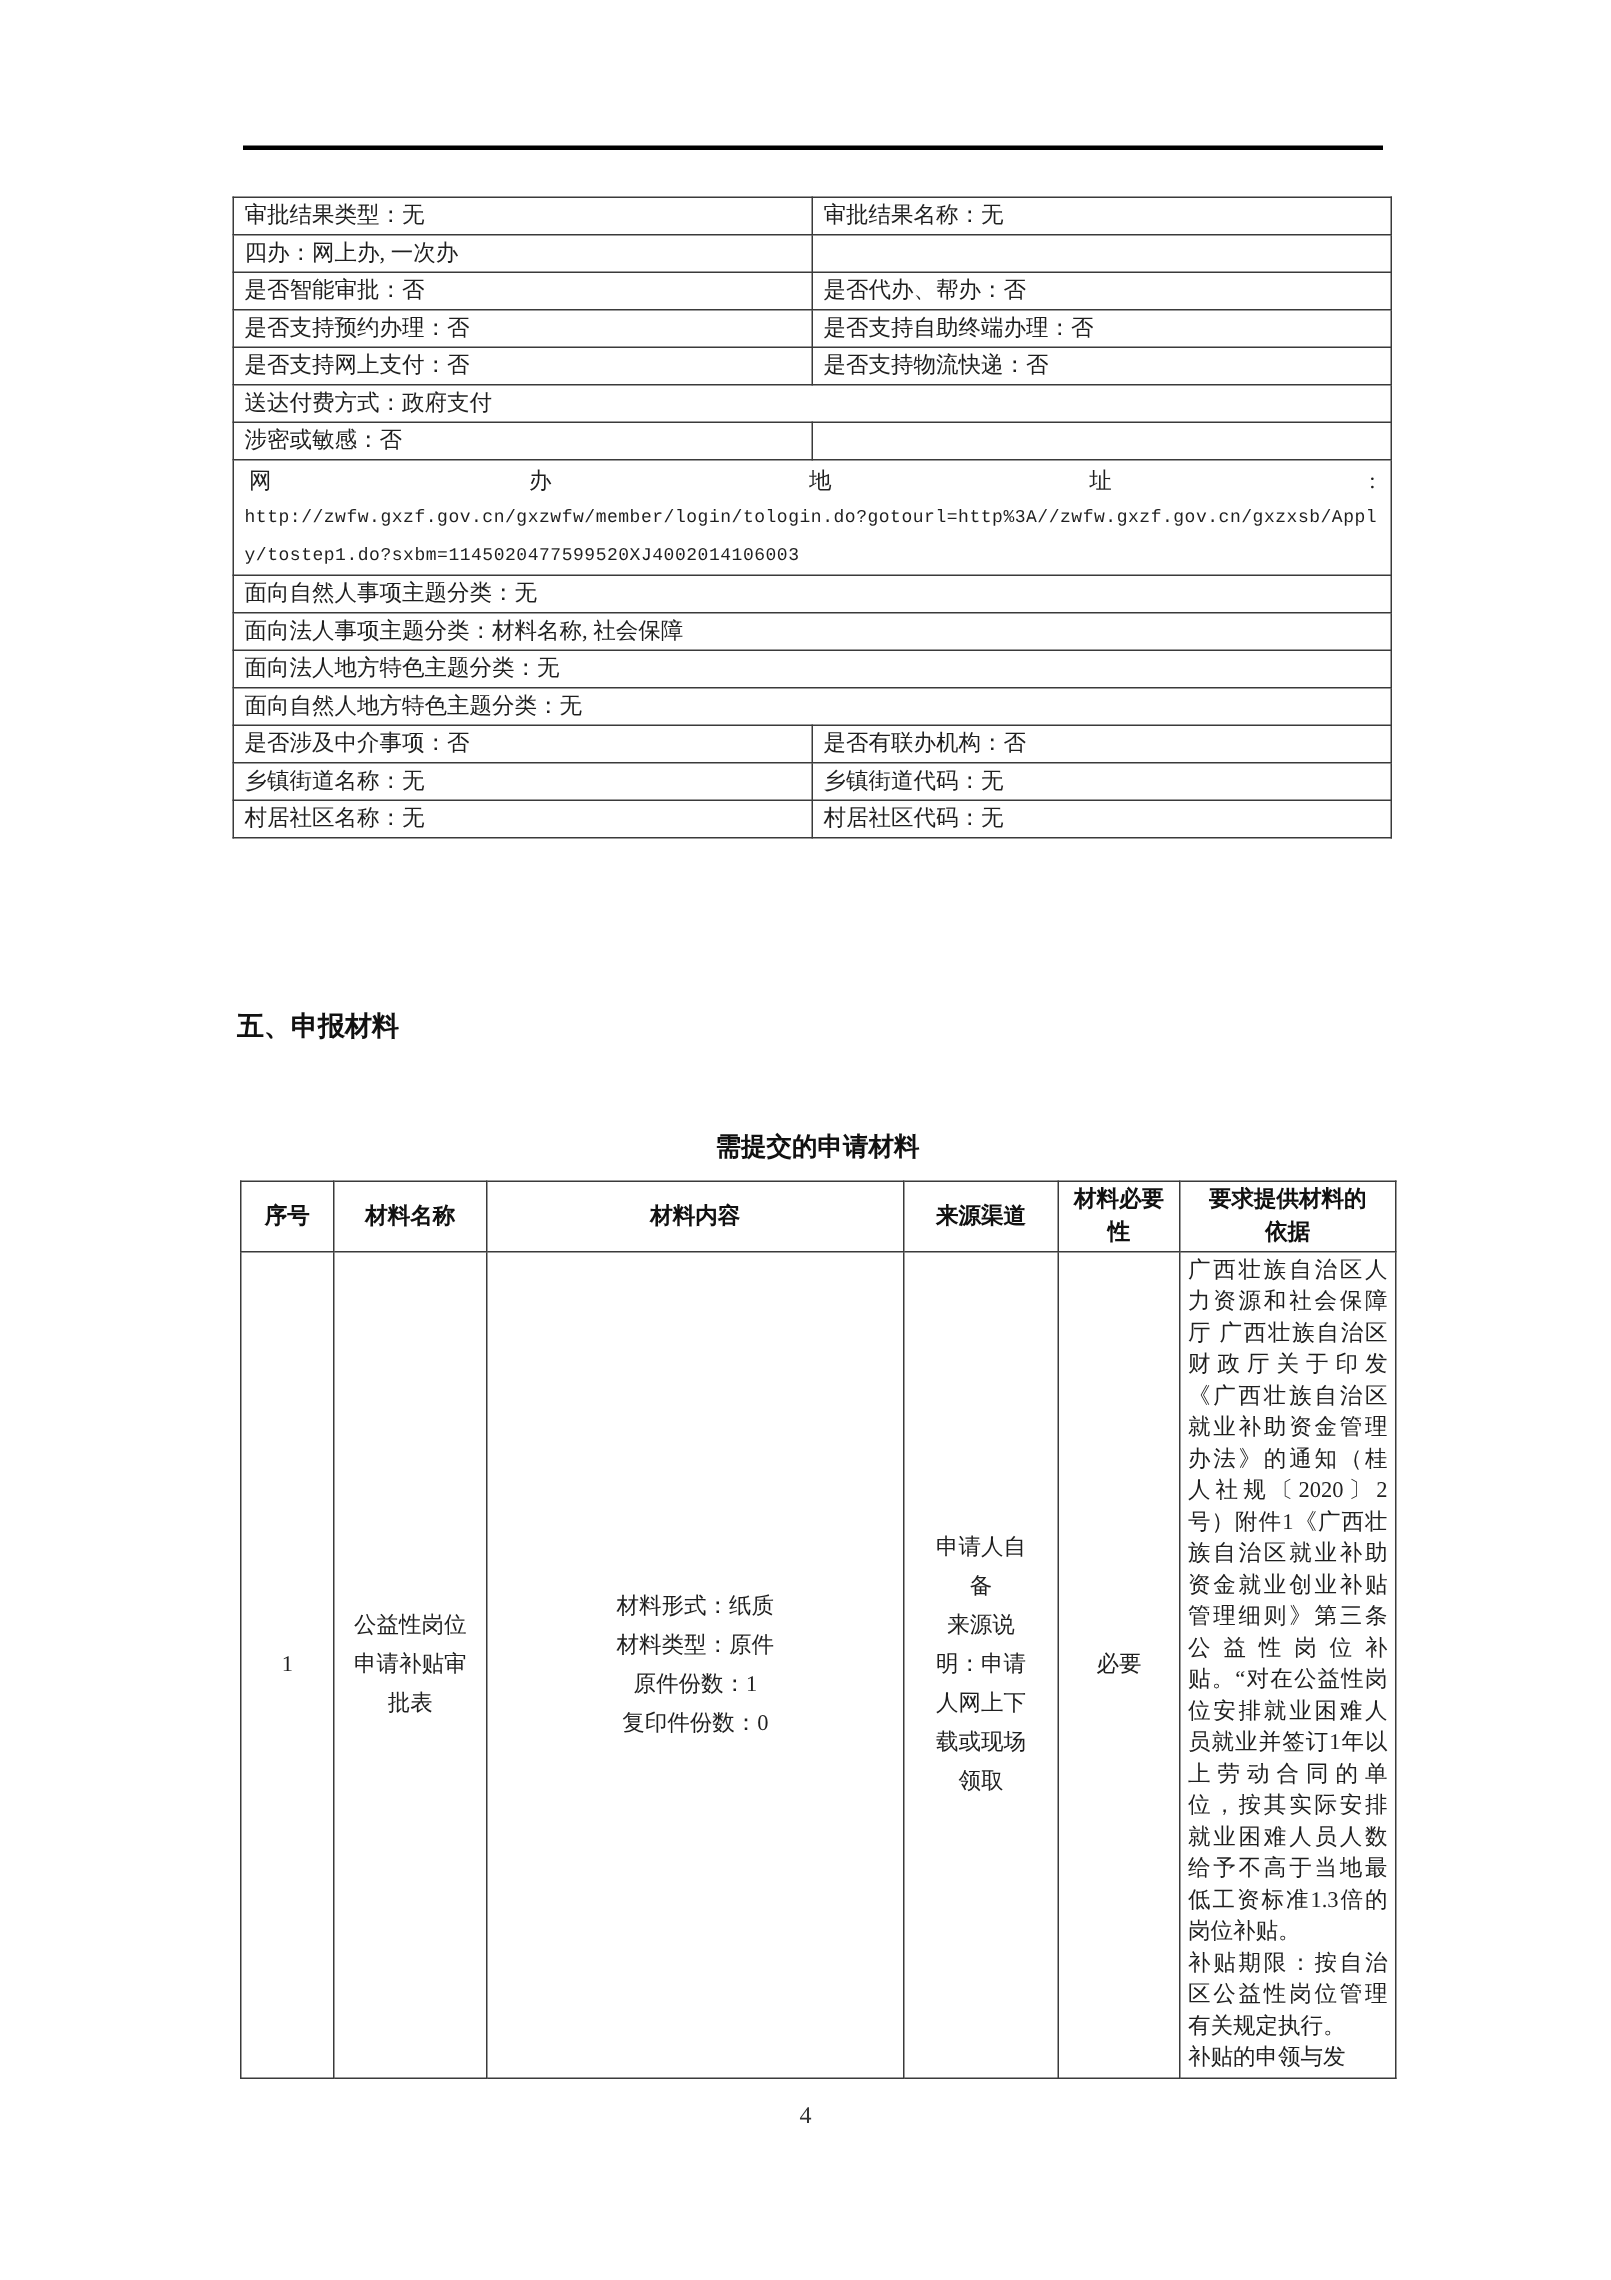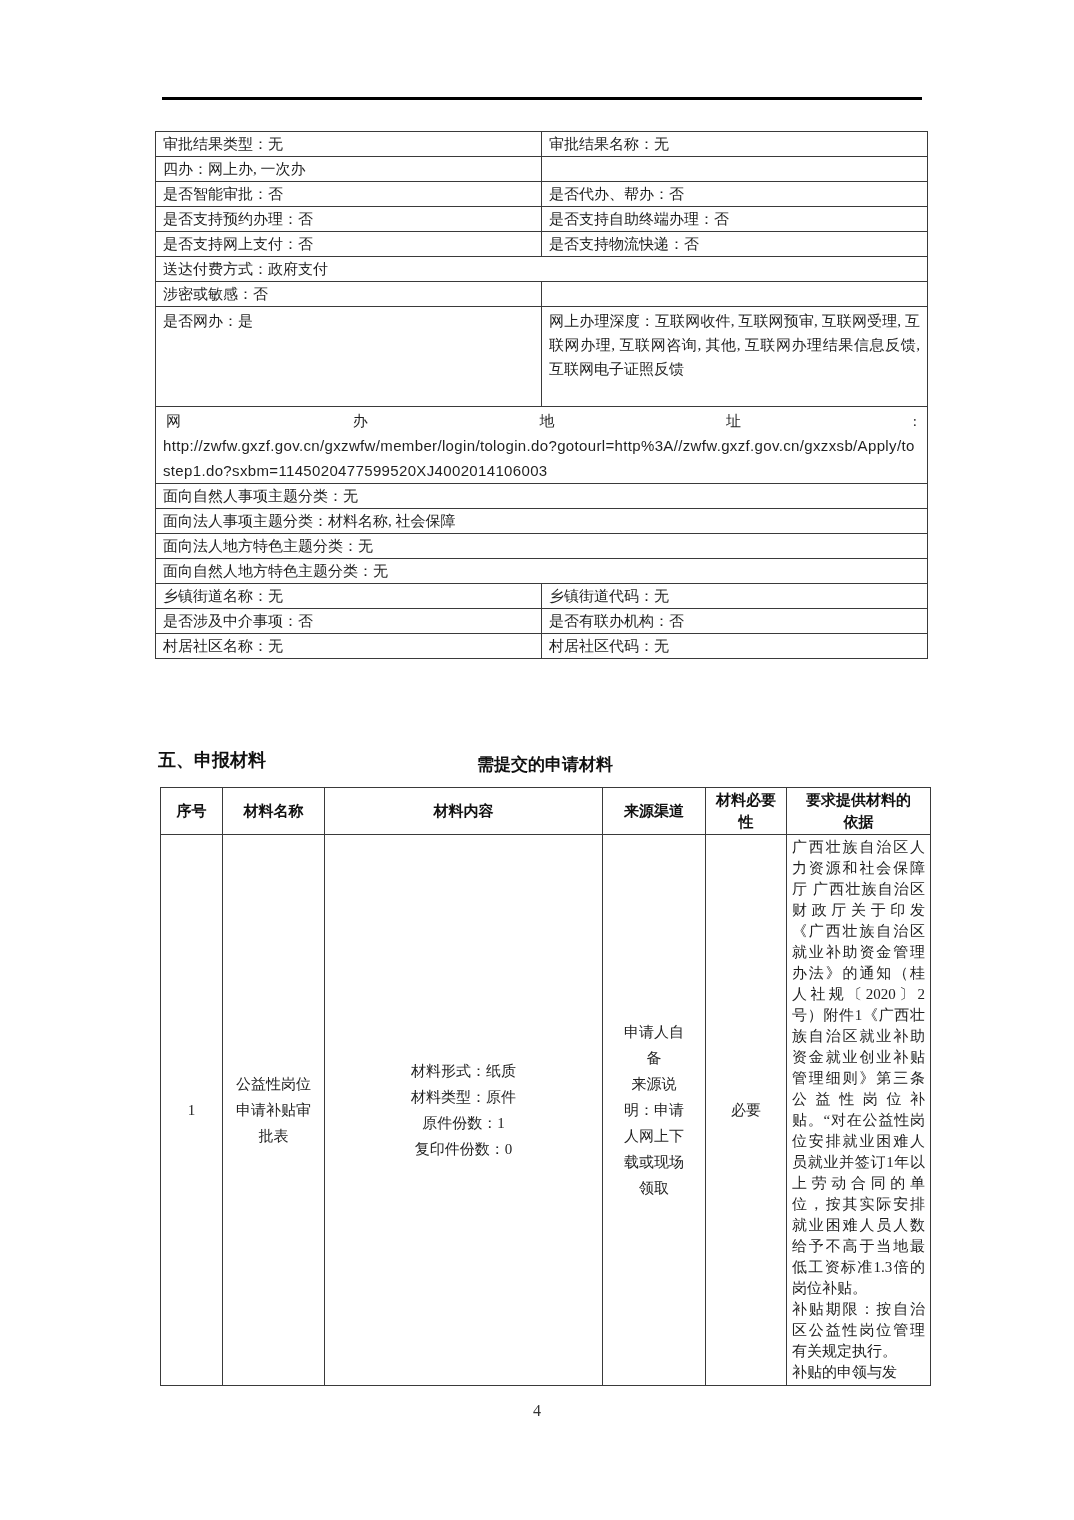--- a/index.html
+++ b/index.html
@@ -19,27 +19,27 @@
     font-size:15px; line-height:24px; vertical-align:middle;
     overflow:hidden;
   }
   .t1 tr { height:25px; }
   .t1 tr.r-tall { height:100px; }
   .t1 tr.r-url  { height:76px; }
   .t1 td.va-top { vertical-align:top; padding-top:2px; }
   .t1 td.just   { text-align:justify; }
   .url-label { display:flex; justify-content:space-between; padding:0 3px; font-size:15px; line-height:24px; }
   .url-text {
-    font-family:Liberation Sans, sans-serif;
-    font-size:15px; letter-spacing:0.35px; line-height:25px; word-break:break-all;
+    font-family:Liberation Mono, monospace;
+    font-size:12px; letter-spacing:0.35px; line-height:25px; word-break:break-all;
   }
 
   
   .sec-title {
-    position:absolute; left:158px; top:748px;
+    position:absolute; left:158px; top:672px;
     font-family:"Liberation Sans","DejaVu Sans",sans-serif;
     font-weight:700; font-size:18px; color:#111;
   }
   .t2-caption {
     position:absolute; left:160px; top:753px; width:770px; text-align:center;
     font-family:"Liberation Sans","DejaVu Sans",sans-serif;
     font-weight:700; font-size:17px; color:#111;
   }
 
   
@@ -99,24 +99,20 @@
         <td>是否支持网上支付：否</td>
         <td>是否支持物流快递：否</td>
       </tr>
       <tr>
         <td colspan="2">送达付费方式：政府支付</td>
       </tr>
       <tr>
         <td>涉密或敏感：否</td>
         <td></td>
       </tr>
-      <tr class="r-tall">
-        <td class="va-top">是否网办：是</td>
-        <td class="va-top just">网上办理深度：互联网收件, 互联网预审, 互联网受理, 互联网办理, 互联网咨询, 其他, 互联网办理结果信息反馈, 互联网电子证照反馈</td>
-      </tr>
       <tr class="r-url">
         <td colspan="2" class="va-top">
           <div class="url-label">
             <span>网</span>
             <span>办</span>
             <span>地</span>
             <span>址</span>
             <span>:</span>
           </div>
           <div class="url-text">http://zwfw.gxzf.gov.cn/gxzwfw/member/login/tologin.do?gotourl=http%3A//zwfw.gxzf.gov.cn/gxzxsb/Apply/tostep1.do?sxbm=1145020477599520XJ4002014106003</div>
@@ -128,26 +124,26 @@
       <tr>
         <td colspan="2">面向法人事项主题分类：材料名称, 社会保障</td>
       </tr>
       <tr>
         <td colspan="2">面向法人地方特色主题分类：无</td>
       </tr>
       <tr>
         <td colspan="2">面向自然人地方特色主题分类：无</td>
       </tr>
       <tr>
+        <td>是否涉及中介事项：否</td>
+        <td>是否有联办机构：否</td>
+      </tr>
+      <tr>
         <td>乡镇街道名称：无</td>
         <td>乡镇街道代码：无</td>
-      </tr>
-      <tr>
-        <td>是否涉及中介事项：否</td>
-        <td>是否有联办机构：否</td>
       </tr>
       <tr>
         <td>村居社区名称：无</td>
         <td>村居社区代码：无</td>
       </tr>
     </tbody>
   </table>
 
   <div class="sec-title">五、申报材料</div>
 

